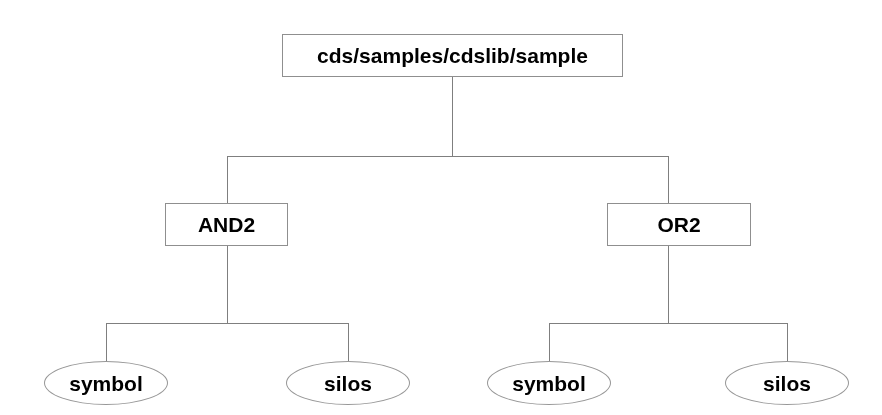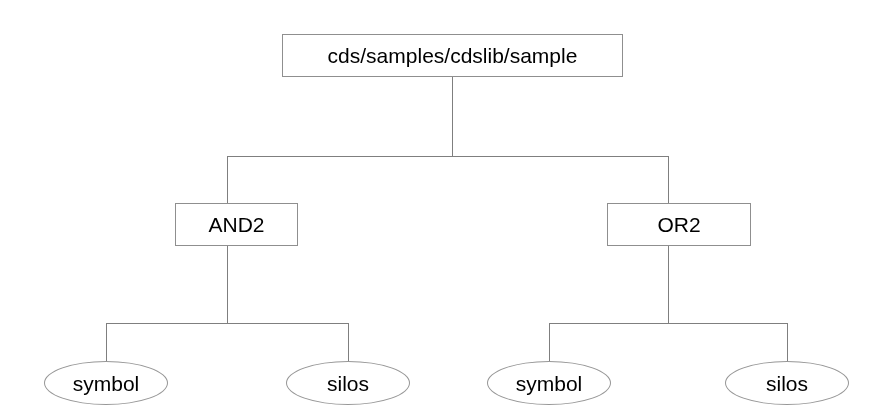--- a/index.html
+++ b/index.html
@@ -20,27 +20,28 @@
     display: flex;
     align-items: center;
     justify-content: center;
     box-sizing: border-box;
     background: #ffffff;
     border: 1px solid #8f8f8f;
     color: #000000;
     font-size: 21px;
     line-height: 1;
     white-space: nowrap;
+    font-weight: bold;
   }
   .node.ellipse {
     border-radius: 50%;
     border-color: #979797;
   }
   .rect-root   { left: 282px; top: 34px;  width: 341px; height: 43px; }
-  .rect-and2   { left: 165px; top: 203px; width: 123px; height: 43px; margin-left: 10px; }
+  .rect-and2   { left: 165px; top: 203px; width: 123px; height: 43px; }
   .rect-or2    { left: 607px; top: 203px; width: 144px; height: 43px; }
   .ell-sym1    { left: 44px;  top: 361px; width: 124px; height: 44px; }
   .ell-silos1  { left: 286px; top: 361px; width: 124px; height: 44px; }
   .ell-sym2    { left: 487px; top: 361px; width: 124px; height: 44px; }
   .ell-silos2  { left: 725px; top: 361px; width: 124px; height: 44px; }
   .line {
     position: absolute;
     background: #7f7f7f;
   }
   .line.v { width: 1px; }

